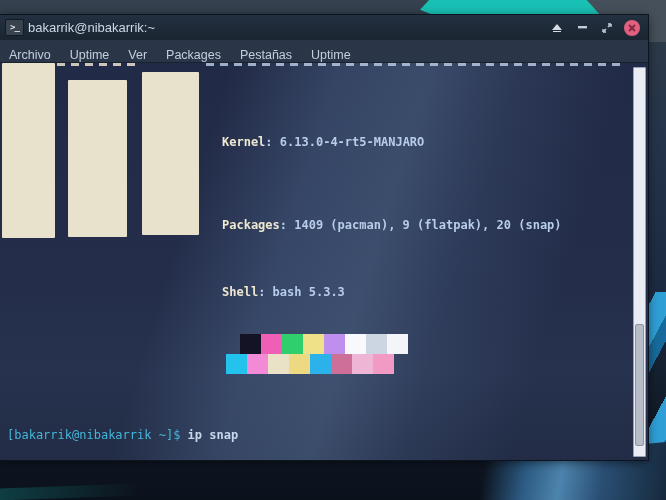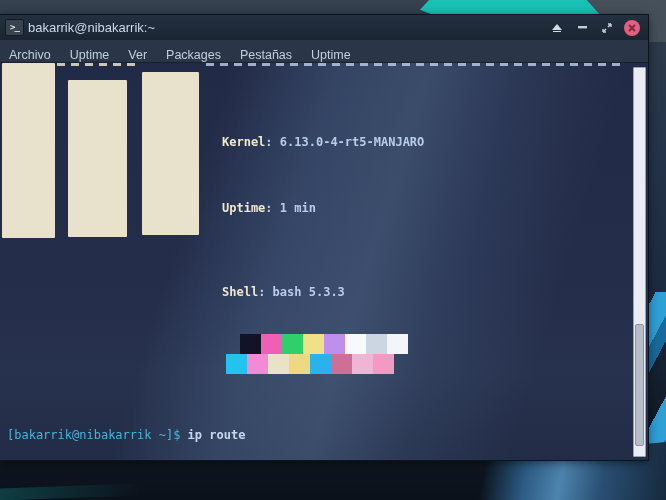--- a/index.html
+++ b/index.html
@@ -138,22 +138,22 @@
 
     <div class="logo-bar bar1"></div>
     <div class="logo-bar bar2"></div>
     <div class="logo-bar bar3"></div>
 
     <div class="info">
       
     
         <div><span class="k">Kernel</span><span class="v">: </span><span class="v">6.13.0-4-rt5-MANJARO</span></div>
       
-        <div><span class="k">Uptime</span><span class="v">: </span><span class="v">1 min</span></div>
-      
+      
+        <div><span class="k">Packages</span><span class="v">: </span><span class="v">1409 (pacman), 9 (flatpak), 20 (snap)</span></div>
       
         <div><span class="k">Shell</span><span class="v">: </span><span class="v">bash 5.3.3</span></div>
       
       
         
       
         
       
         
       
@@ -189,21 +189,21 @@
         <div class="swatch" style="background: rgb(242, 138, 214);"></div>
         <div class="swatch" style="background: rgb(233, 226, 198);"></div>
         <div class="swatch" style="background: rgb(238, 217, 131);"></div>
         <div class="swatch" style="background: rgb(44, 178, 234);"></div>
         <div class="swatch" style="background: rgb(206, 111, 151);"></div>
         <div class="swatch" style="background: rgb(239, 181, 213);"></div>
         <div class="swatch" style="background: rgb(242, 154, 196);"></div>
       </div>
 
     <div class="shell">
-      <div><span class="prompt">[bakarrik@nibakarrik ~]$</span><span> ip route</span></div>
+      <div><span class="prompt">[bakarrik@nibakarrik ~]$</span><span> ip snap</span></div>
       
       
       
     </div>
 
     <div class="scrollbar">
       <div class="scroll-thumb"></div>
     </div>
   </div>
 </div>

